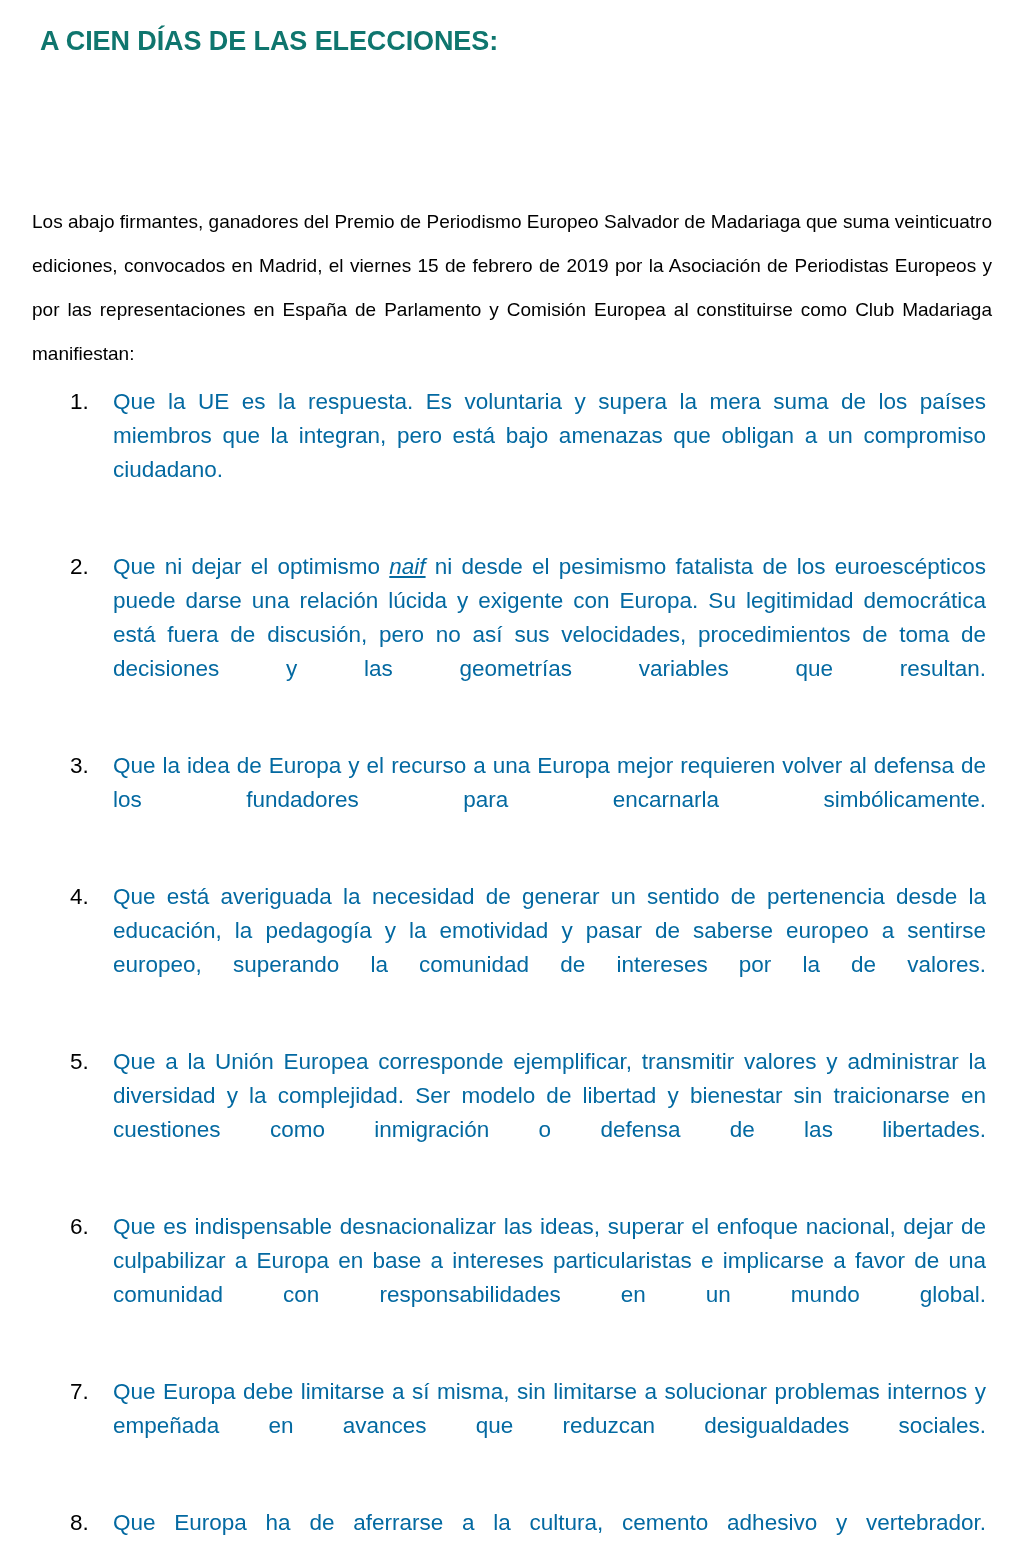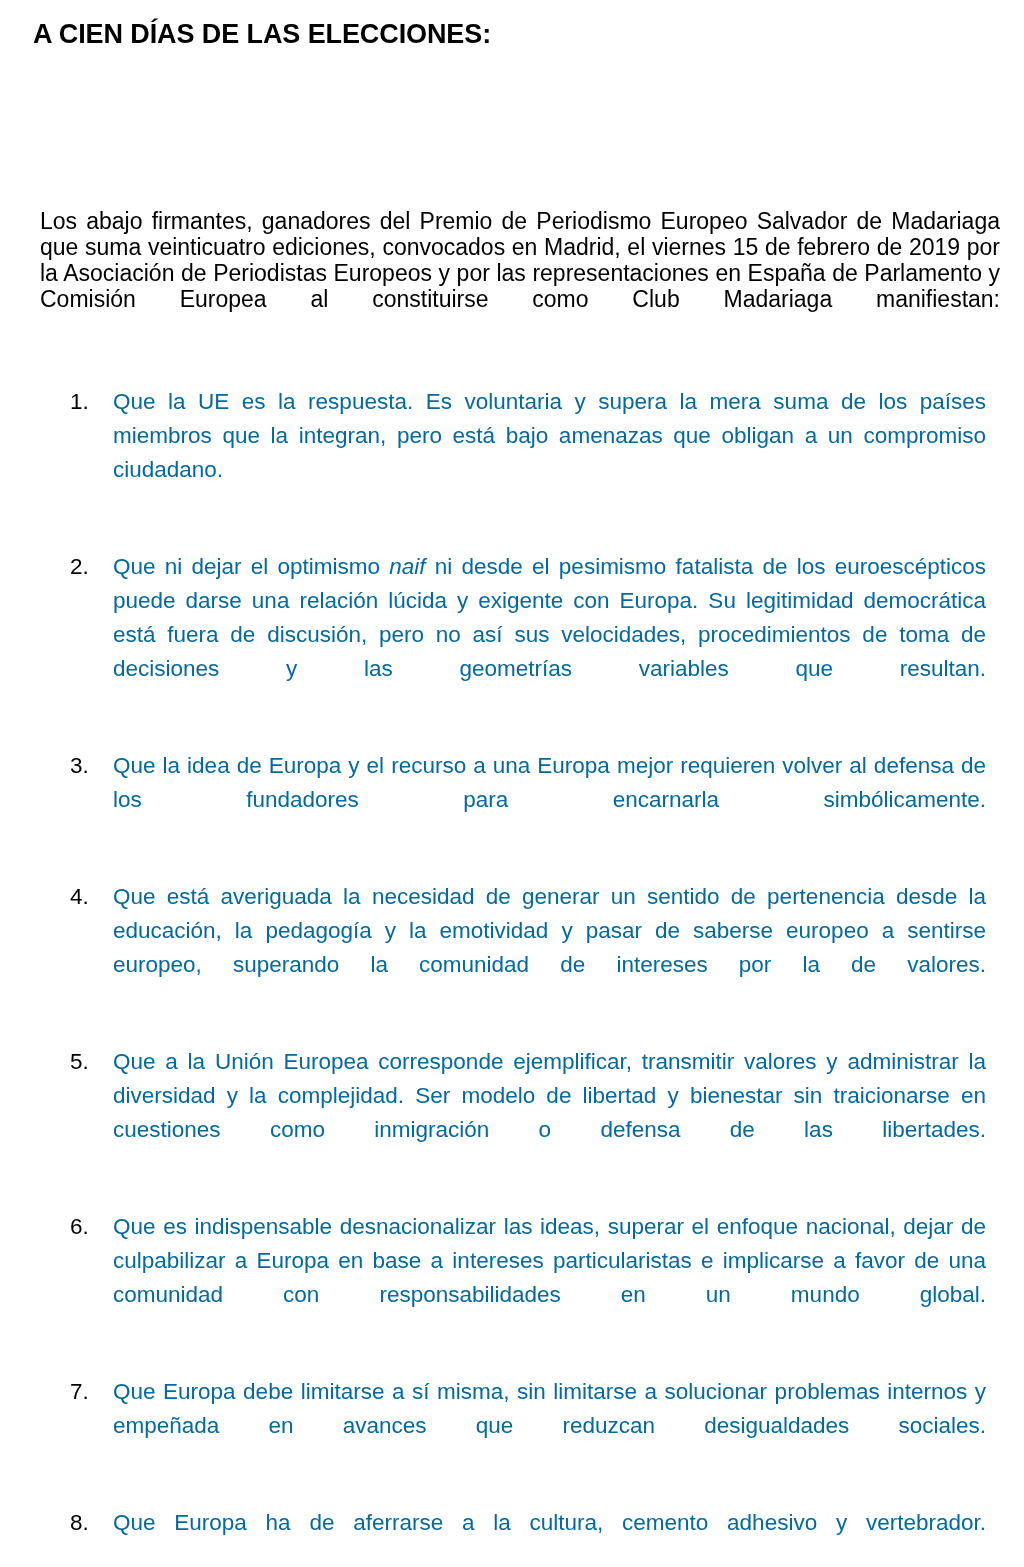--- a/index.html
+++ b/index.html
@@ -31,48 +31,48 @@
     left: 28px;
     top: 14px;
     width: 962px;
   }
 
   .doc-title {
     font-size: 27px;
     font-weight: bold;
     line-height: 1.18;
     letter-spacing: -0.1px;
-    color: #000000;
-    margin: 5px;
+    color: #0f766e;
+    margin: 12px;
     white-space: nowrap;
   }
 
   .doc-subtitle {
     font-size: 27px;
     font-weight: bold;
     line-height: 1.18;
     letter-spacing: -0.1px;
     color: #CC1111;
     margin: 0;
     padding-top: 44px;
     white-space: nowrap;
   }
 
   
   .intro {
     position: absolute;
     left: 28px;
     top: 196px;
     width: 960px;
-    font-size: 23px;
-    line-height: 26px;
+    font-size: 19px;
+    line-height: 44px;
     text-align: justify;
     text-justify: inter-word;
     color: #000000;
-    margin: 12px;
+    margin: 4px;
   }
 
   
   .manifest-list {
     position: absolute;
     left: 28px;
     top: 385px;
     width: 960px;
     margin: 0;
     padding: 0;
@@ -118,20 +118,21 @@
   }
 
   .intro::after {
     content: "";
     display: inline-block;
     width: 100%;
   }
 
   em.naif {
     font-style: italic;
+    text-decoration: underline;
   }
 </style>
 </head>
 <body>
 
 <div class="page">
 
   <div class="doc-heading-block">
     <h1 class="doc-title">A CIEN DÍAS DE LAS ELECCIONES:</h1>
   </div>

